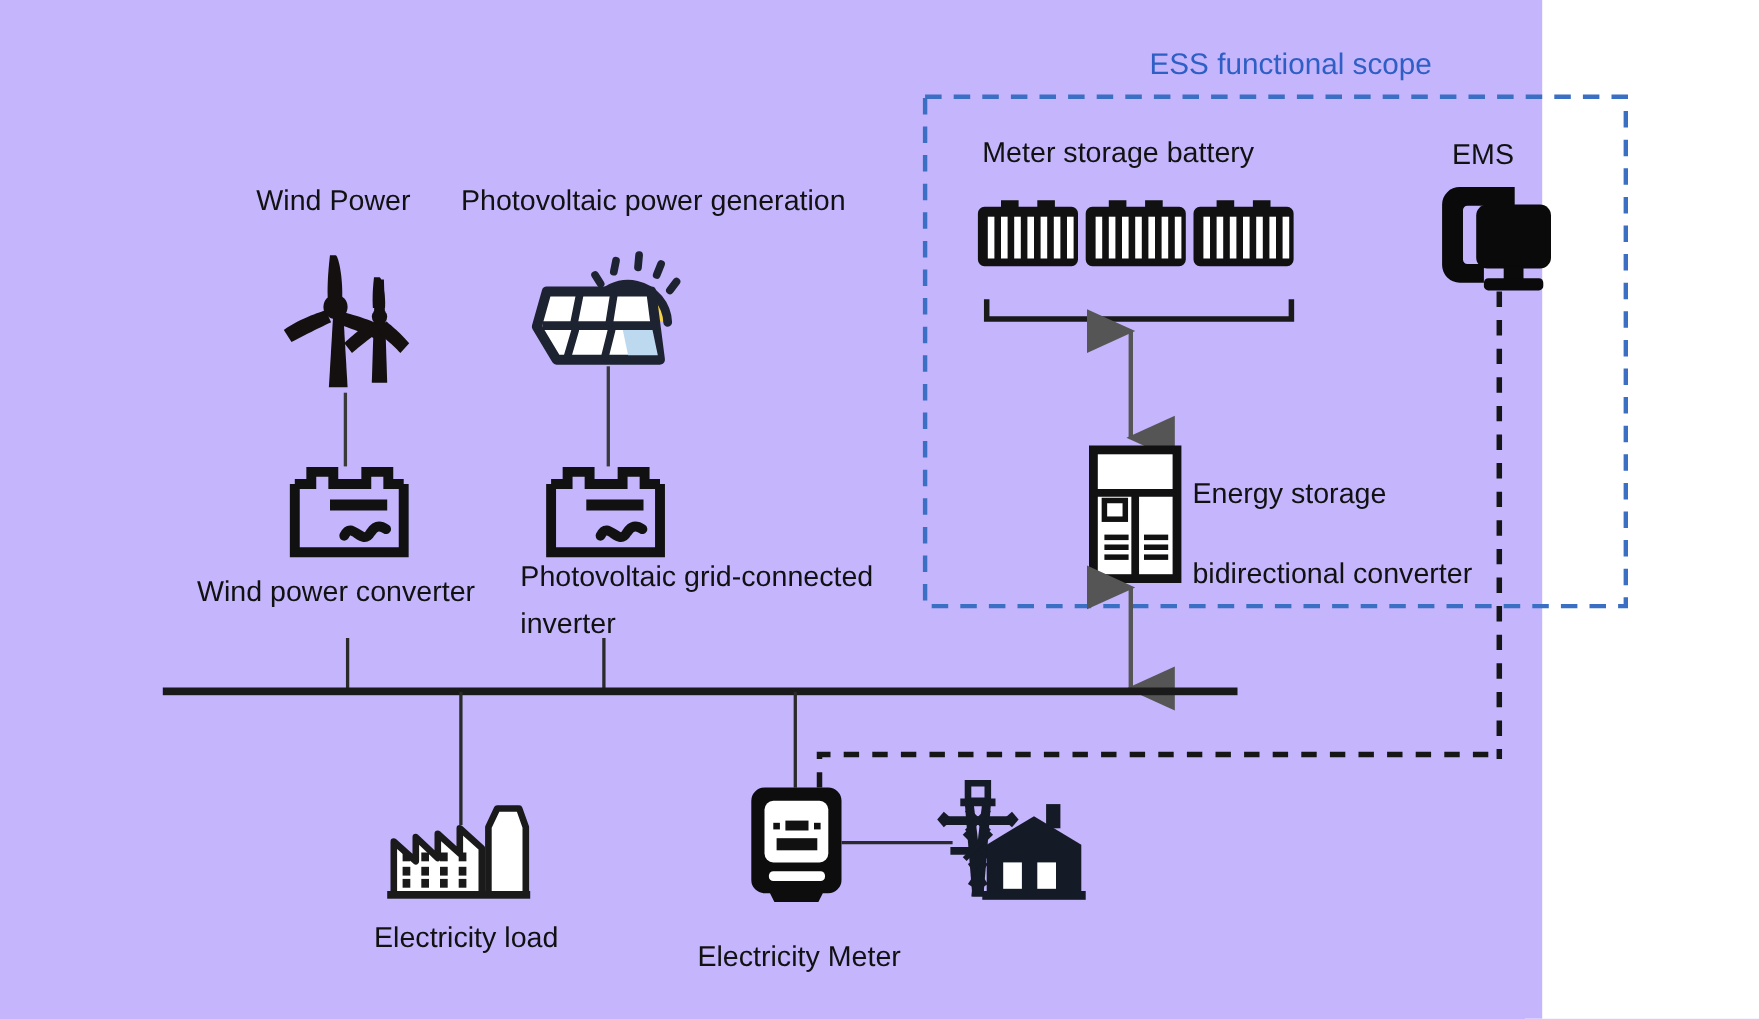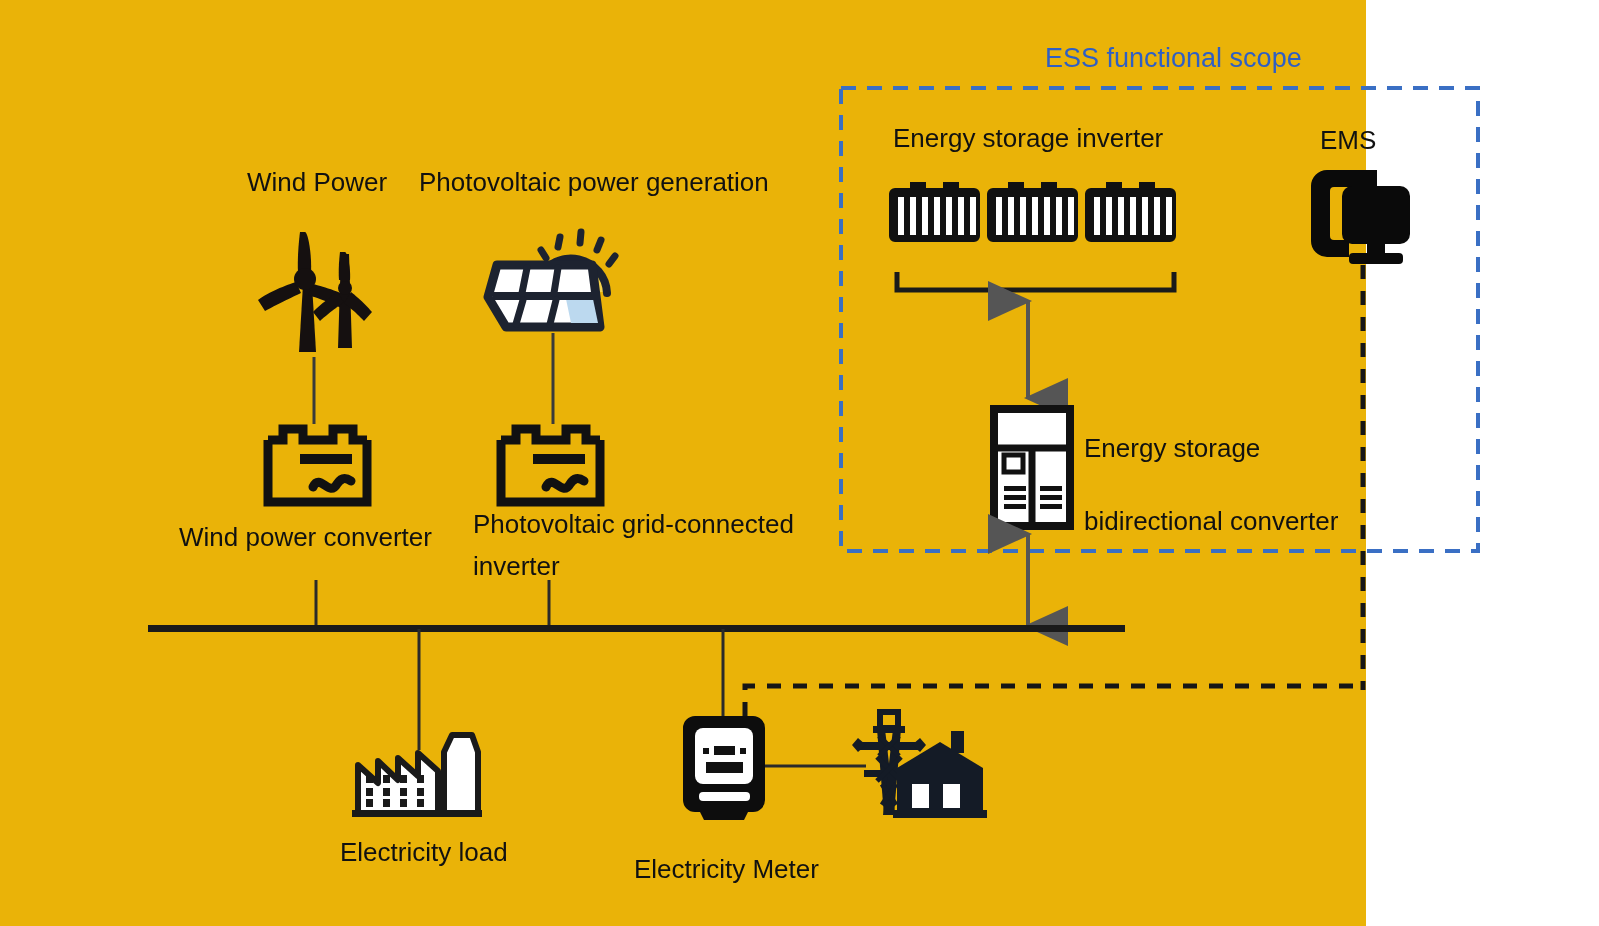--- a/index.html
+++ b/index.html
@@ -10,21 +10,22 @@
   body {
     font-family: "Liberation Sans", sans-serif;
     width: 1599px;
     height: 926px;
     overflow: hidden;
   }
   #stage {
     position: relative;
     width: 1366px;
     height: 926px;
-    background: #eab308;
+    background: #c4b5fd;
+    padding-left: 36px;
   }
   #stage svg.layer {
     position: absolute;
     top: 0;
     left: 0;
     width: 1599px;
     height: 926px;
   }
   .lbl {
     position: absolute;
@@ -275,28 +276,28 @@
         <rect x="912" y="784" width="17" height="24"></rect>
         <rect x="943" y="784" width="17" height="24"></rect>
       </g>
       <rect x="893" y="810" width="94" height="8"></rect>
     </g>
 
   </svg>
 
   <div class="lbl lbl-ess-title" style="left:1045px; top:41px;">ESS functional scope</div>
 
-  <div class="lbl lbl-26" style="left:893px; top:122px;">Energy storage inverter</div>
+  <div class="lbl lbl-26" style="left:893px; top:122px;">Meter storage battery</div>
 
   <div class="lbl lbl-26" style="left:1320px; top:124px;">EMS</div>
 
   <div class="lbl lbl-26" style="left:1084px; top:432px;">Energy storage</div>
   <div class="lbl lbl-26" style="left:1084px; top:473px;margin-top:32px;">bidirectional converter</div>
 
-  <div class="lbl lbl-26" style="left:247px; top:166px;">Wind Power</div>
+  <div class="lbl lbl-26" style="left:233px; top:166px;">Wind Power</div>
 
   <div class="lbl lbl-26" style="left:419px; top:166px;">Photovoltaic power generation</div>
 
   <div class="lbl lbl-26" style="left:473px; top:508px;">Photovoltaic grid-connected</div>
 
   <div class="lbl lbl-26" style="left:179px; top:521px;">Wind power converter</div>
   <div class="lbl lbl-26" style="left:473px; top:550px;">inverter</div>
 
   <div class="lbl lbl-26" style="left:340px; top:836px;">Electricity load</div>
 

